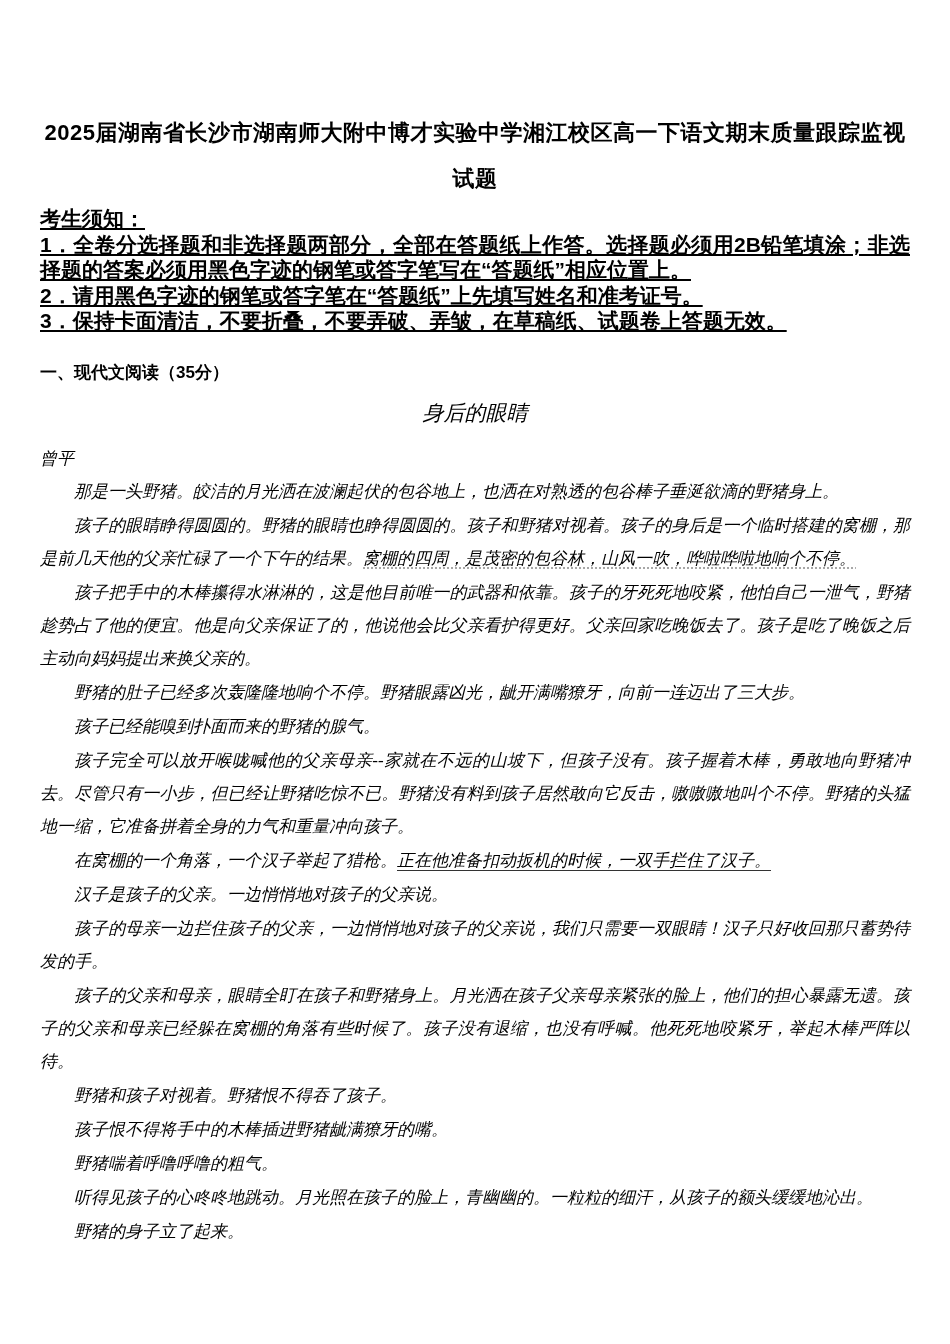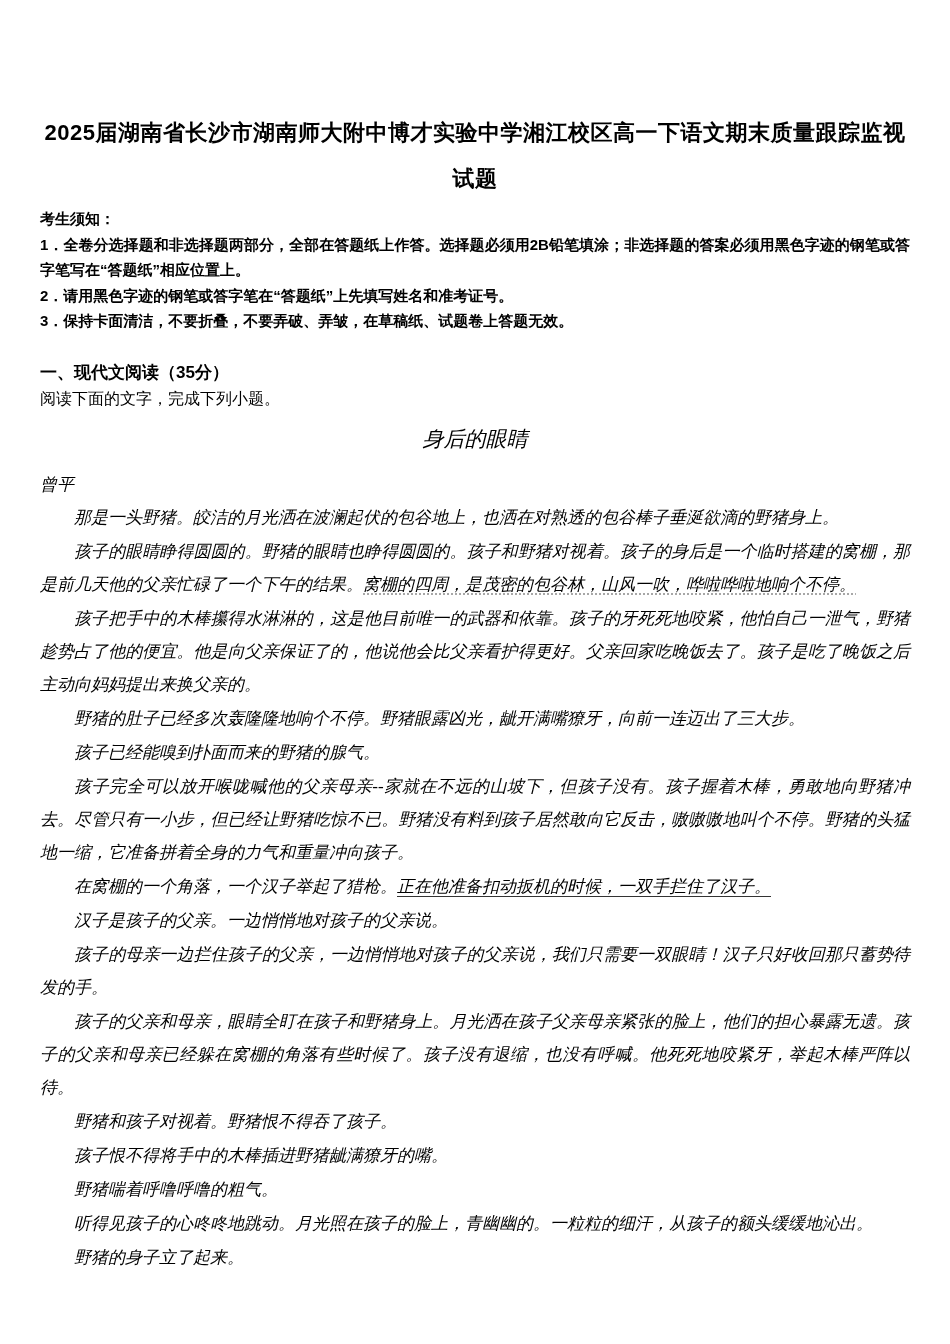--- a/index.html
+++ b/index.html
@@ -26,23 +26,24 @@
     font-size: 22px;
     line-height: 46px;
     text-align: center;
     margin: 0 0 4px 0;
     letter-spacing: 0.5px;
   }
   .notice p {
     margin: 0;
     font-family: "Liberation Sans", sans-serif;
     font-weight: bold;
-    font-size: 15px;
+    font-size: 21px;
     line-height: 25.5px;
     text-align: justify;
+    text-decoration: underline;
   }
   .section-heading {
     font-family: "Liberation Sans", sans-serif;
     font-weight: bold;
     font-size: 17px;
     line-height: 26px;
     margin: 26px 0 0 0;
   }
   .intro {
     font-size: 16px;
@@ -88,21 +89,20 @@
 
   <div class="notice">
     <p class="notice-label">考生须知：</p>
     <p class="notice-item">1．全卷分选择题和非选择题两部分，全部在答题纸上作答。选择题必须用2B铅笔填涂；非选择题的答案必须用黑色字迹的钢笔或答字笔写在“答题纸”相应位置上。</p>
     <p class="notice-item">2．请用黑色字迹的钢笔或答字笔在“答题纸”上先填写姓名和准考证号。</p>
     <p class="notice-item">3．保持卡面清洁，不要折叠，不要弄破、弄皱，在草稿纸、试题卷上答题无效。</p>
   </div>
 
   <h2 class="section-heading">一、现代文阅读（35分）</h2>
 
-  <p class="intro">阅读下面的文字，完成下列小题。</p>
 
   <p class="passage-title">身后的眼睛</p>
 
   <p class="passage-author">曾平</p>
 
   <div class="paragraphs">
       <p class="para"><span>那是一头野猪。皎洁的月光洒在波澜起伏的包谷地上，也洒在对熟透的包谷棒子垂涎欲滴的野猪身上。</span></p>
       <p class="para"><span>孩子的眼睛睁得圆圆的。野猪的眼睛也睁得圆圆的。孩子和野猪对视着。孩子的身后是一个临时搭建的窝棚，那是前几天他的父亲忙碌了一个下午的结果。</span><span class="u-dotted">窝棚的四周，是茂密的包谷林，山风一吹，哗啦哗啦地响个不停。</span></p>
       <p class="para"><span>孩子把手中的木棒攥得水淋淋的，这是他目前唯一的武器和依靠。孩子的牙死死地咬紧，他怕自己一泄气，野猪趁势占了他的便宜。他是向父亲保证了的，他说他会比父亲看护得更好。父亲回家吃晚饭去了。孩子是吃了晚饭之后主动向妈妈提出来换父亲的。</span></p>
       <p class="para"><span>野猪的肚子已经多次轰隆隆地响个不停。野猪眼露凶光，龇开满嘴獠牙，向前一连迈出了三大步。</span></p>

